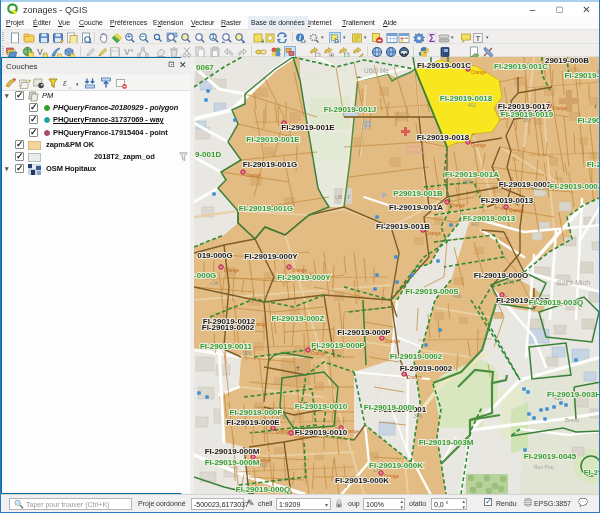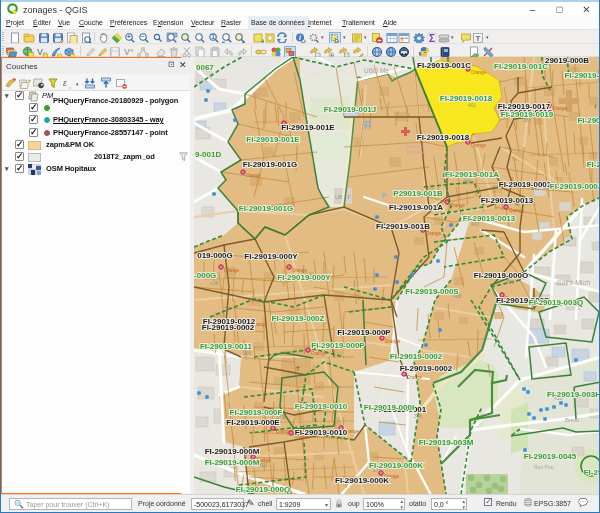--- a/index.html
+++ b/index.html
@@ -7,21 +7,21 @@
  border-left:1px solid #2a7ac0;border-right:1px solid #2a7ac0;border-bottom:1px solid #2a7ac0;}
 #titlebar{position:absolute;left:0;top:0;width:600px;height:16px;background:#fff;border-top:2px solid #abd2ec;}
 #title-text{position:absolute;left:22px;top:3px;font-size:9px;color:#333;}
 .winbtn{position:absolute;top:0;width:27px;height:16px;text-align:center;font-size:10px;color:#444;line-height:15px;}
 #menubar{position:absolute;left:0;top:16px;width:600px;height:13px;background:#fbfbfb;font-size:7px;color:#222;letter-spacing:-0.05px;}
 .mi{position:absolute;top:3px;}
 #toolbar1{position:absolute;left:0;top:29px;width:600px;height:14px;background:#f0efee;border-top:1px solid #e3e3e1;}
 #toolbar2{position:absolute;left:0;top:43px;width:600px;height:14px;background:#f0efee;border-top:1px solid #e3e3e1;border-bottom:1px solid #dddddc;}
 .ic{position:absolute;top:1px;width:12px;height:12px;}
 .sep{position:absolute;top:2px;width:1px;height:10px;background:#d4d4d2;}
-#panel{position:absolute;left:0;top:57px;width:181px;height:437px;background:#f97316;border-right:1px solid #cfcfcf;}
+#panel{position:absolute;left:0;top:57px;width:181px;height:437px;background:#0369a1;border-right:1px solid #cfcfcf;}
 #panel-header{position:absolute;left:1px;top:1px;width:188px;height:16px;background:#eeeeee;font-size:8px;color:#333;}
 #panel-tools{position:absolute;left:1px;top:17px;width:188px;height:17px;background:#f5f5f4;border-bottom:1px solid #e0e0e0;}
 #tree{position:absolute;left:1px;top:34px;width:188px;height:402px;background:#fdfdfd;font-size:7.5px;font-weight:bold;color:#111;letter-spacing:-0.1px;}
 #tree>span{white-space:nowrap;}
 .cb{position:absolute;width:9px;height:9px;background:#fff;border:1px solid #8a8a8a;border-radius:1px;}
 .cb:after{content:"✓";position:absolute;left:0px;top:-2px;font-size:9px;color:#222;}
 .dot{position:absolute;width:6px;height:6px;border-radius:50%;}
 .arrow{position:absolute;font-size:7px;color:#555;}
 #statusbar{position:absolute;left:0;top:494px;width:600px;height:19px;background:#f0f0f0;border-top:1px solid #d6d6d6;font-size:7px;color:#333;}
 .sbox{position:absolute;top:3px;height:12px;background:#fff;border:1px solid #b5b5b5;font-size:7px;color:#222;}
@@ -407,27 +407,27 @@
  <div id="tree">
       <span class="arrow" style="left:3px;top:1px;">▾</span>
       <span class="cb" style="left:13px;top:0px"></span>
       <svg style="position:absolute;left:26px;top:-1px" width="12" height="12" viewBox="0 0 12 12">
         <rect x="2" y="2" width="6" height="7" transform="skewX(-8)" fill="#d8d4c8" stroke="#887" stroke-width="0.7"></rect>
         <rect x="4.5" y="4" width="6" height="7" transform="skewX(-8)" fill="#efece2" stroke="#887" stroke-width="0.7"></rect>
       </svg>
       <span style="position:absolute;left:40px;top:0px;font-weight:normal;font-style:italic;">PM</span>
 <span class="cb" style="left:27px;top:12px"></span>
       <span class="dot" style="left:42px;top:14px;background:#2fa12b;border:1px solid #2fa12b;"></span>
-      <span style="position:absolute;left:51px;top:5px;">PHQueryFrance-20180929 - polygon</span>
+      <span style="position:absolute;left:51px;top:12px;font-style:italic;">PHQueryFrance-20180929 - polygon</span>
 <span class="cb" style="left:27px;top:24px"></span>
       <span class="dot" style="left:42px;top:26px;background:#22a7a0;border:1px solid #22a7a0;"></span>
-      <span style="position:absolute;left:51px;top:24px;text-decoration:underline;">PHQueryFrance-30803345 - way</span>
+      <span style="position:absolute;left:51px;top:24px;text-decoration:underline;">PHQueryFrance-31737069 - way</span>
 <span class="cb" style="left:27px;top:37px"></span>
       <span class="dot" style="left:42px;top:39px;background:#a84a62;border:1px solid #a84a62;"></span>
-      <span style="position:absolute;left:51px;top:37px;">PHQueryFrance-28557147 - point</span>
+      <span style="position:absolute;left:51px;top:37px;">PHQueryFrance-17915404 - point</span>
 <span class="cb" style="left:13px;top:49px"></span>
       <span style="position:absolute;left:26px;top:50px;width:13px;height:9px;background:#f4d49a;border:1px solid #d8bc88;"></span>
       <span style="position:absolute;left:44px;top:49px;">zapm&amp;PM OK</span>
 <span class="cb" style="left:13px;top:61px"></span>
       <span style="position:absolute;left:26px;top:62px;width:13px;height:9px;background:#e9ede8;border:1px solid #b8beb8;"></span>
       <span style="position:absolute;left:44px;top:61px;padding-left:48px;">2018T2_zapm_od</span>
       <svg style="position:absolute;left:176px;top:60px" width="11" height="11" viewBox="0 0 12 12">
         <path d="M2 2 H10 L7.2 6 V10.5 L4.8 9 V6 Z" fill="#e8e8e4" stroke="#888" stroke-width="0.8" opacity="0.9"></path>
       </svg>
 <span class="arrow" style="left:3px;top:74px;">▾</span>

